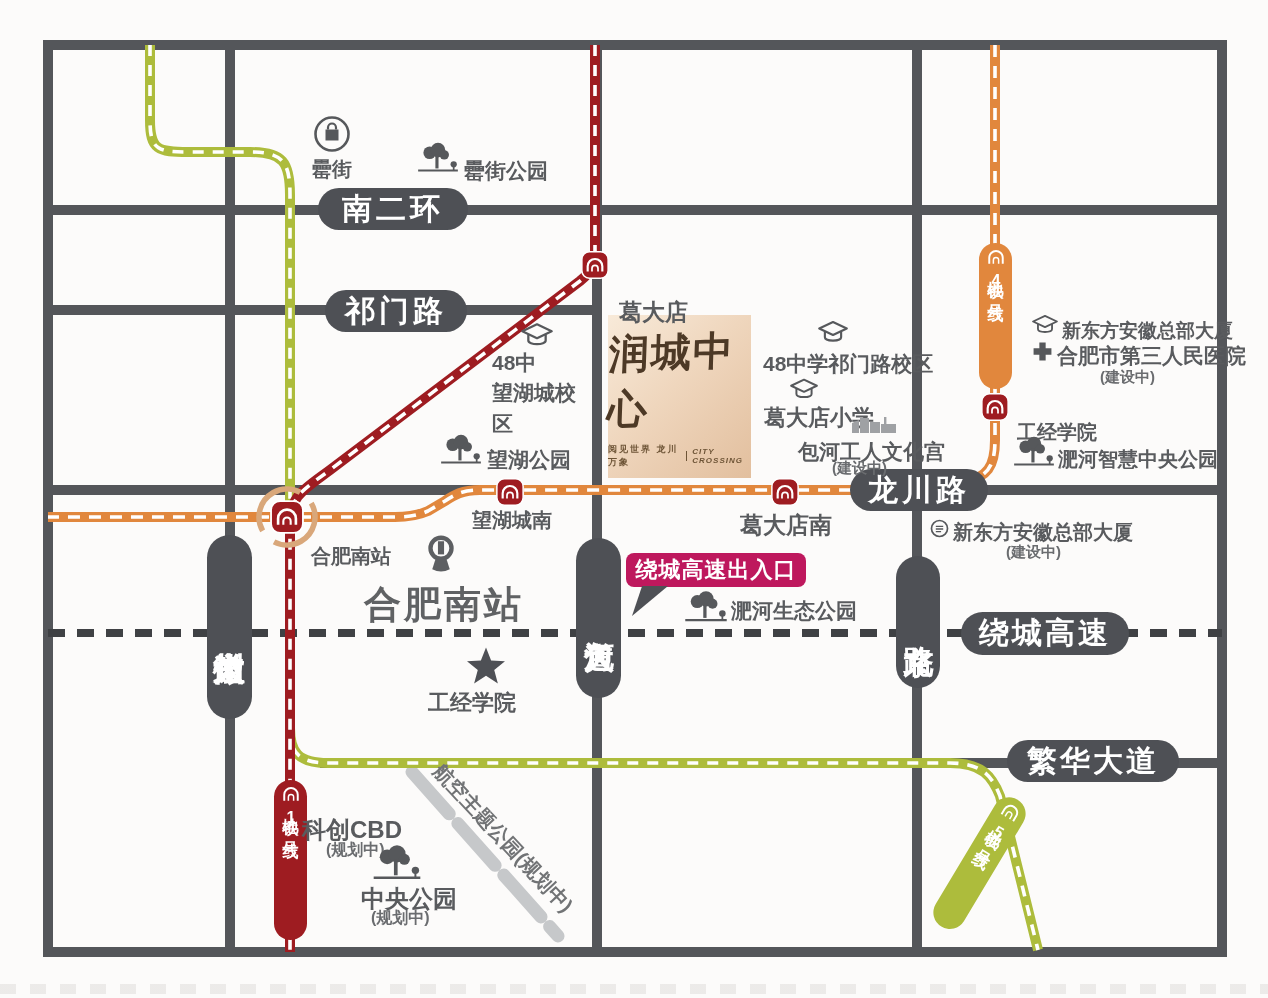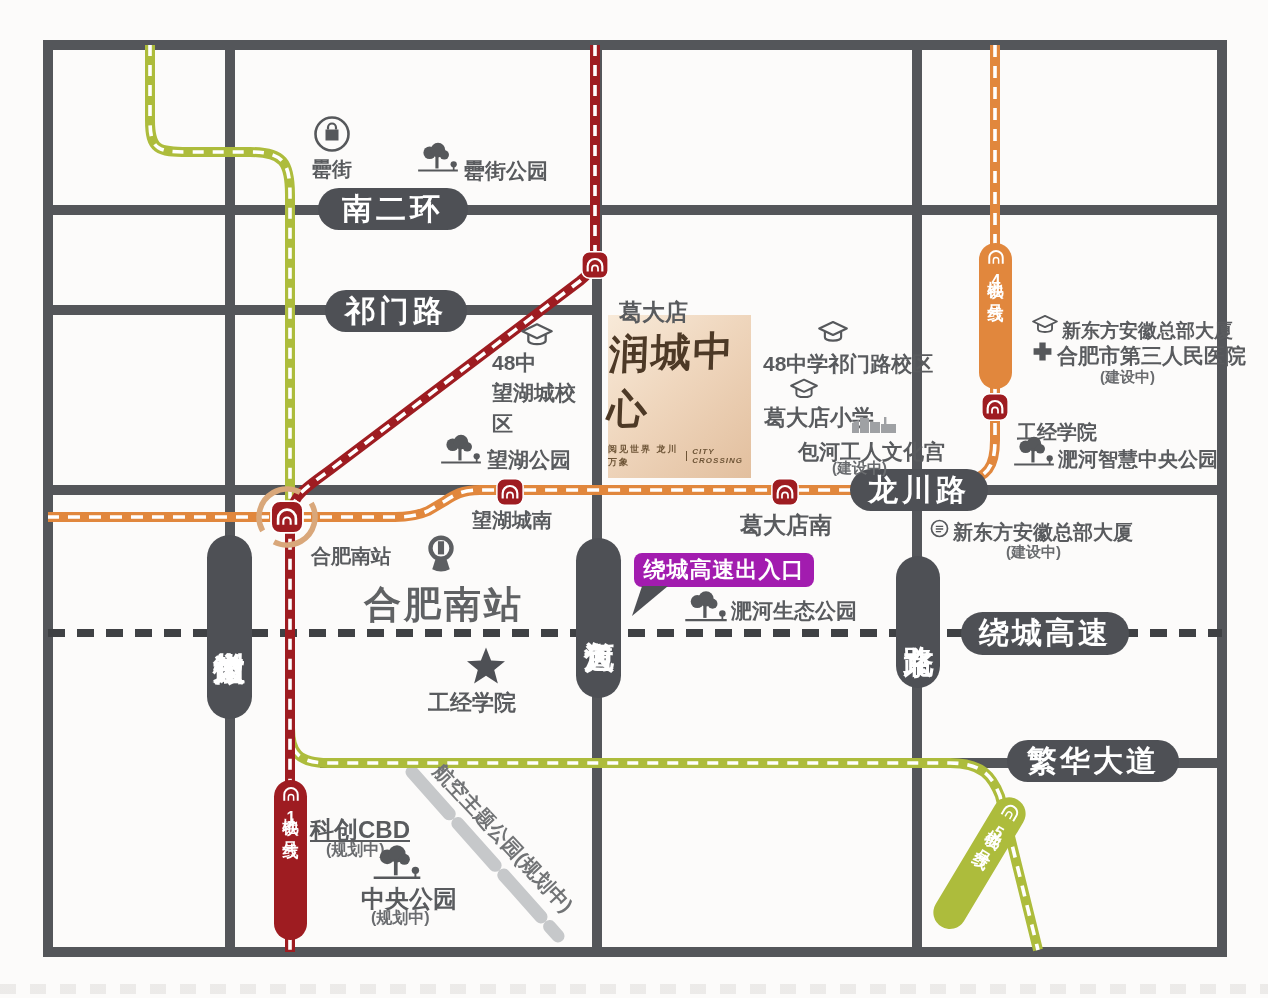--- a/index.html
+++ b/index.html
@@ -14,22 +14,22 @@
   .pill-v{writing-mode:vertical-rl;text-orientation:upright;letter-spacing:0;}
   
   .mpill{position:absolute;color:#fff;font-weight:700;border-radius:17px;
          display:flex;flex-direction:column;align-items:center;justify-content:flex-start;
          padding-top:6px;box-sizing:border-box;}
   .mpill .vtext{writing-mode:vertical-rl;text-orientation:upright;font-size:16px;line-height:1;
          letter-spacing:2px;margin-top:3px;}
   .lbl{position:absolute;color:#595b5e;font-weight:700;}
   .sub{position:absolute;color:#6a6c6f;font-weight:600;}
   .poi-icon{color:#56585b;}
-  .callout{position:absolute;background:#a21caf;color:#fff;font-weight:700;
-           display:flex;align-items:center;justify-content:center;border-radius:8px;margin-left:8px;}
+  .callout{position:absolute;background:#be185d;color:#fff;font-weight:700;
+           display:flex;align-items:center;justify-content:center;border-radius:8px;}
   .callout-tail{position:absolute;background:#4e5055;
                 clip-path:polygon(100% 0,28% 0,0 100%);}
   .logo-box{position:absolute;background:linear-gradient(135deg,#f8ead9 0%,#efd6bd 45%,#e2bf9e 100%);
             display:flex;flex-direction:column;align-items:center;justify-content:center;}
   .logo-title{font-family:"DejaVu Serif",serif;font-weight:900;color:#4d3926;
               font-size:40px;letter-spacing:2px;transform:rotate(-2deg) skewX(-4deg);}
   .logo-sub{display:flex;align-items:center;gap:6px;margin-top:8px;color:#6d5436;}
   .logo-sub .cn{font-size:9px;letter-spacing:2px;font-weight:700;}
   .logo-sub .bar{width:1px;height:10px;background:#6d5436;}
   .logo-sub .en{font-size:8px;font-weight:700;letter-spacing:1px;font-style:italic;}
@@ -265,21 +265,21 @@
     <circle cx="14" cy="10" r="6" fill="currentColor"></circle>
       <circle cx="22" cy="7.5" r="7" fill="currentColor"></circle>
     <circle cx="28" cy="12" r="4.5" fill="currentColor"></circle>
       <rect x="19.5" y="12" width="3" height="13" fill="currentColor"></rect>
     <circle cx="37" cy="21" r="3" fill="currentColor"></circle>
       <rect x="36.2" y="23" width="1.6" height="4" fill="currentColor"></rect>
     <path d="M3 27 h38" stroke="currentColor" stroke-width="2"></path>
   </svg>
   <div class="lbl" style="left:731px;top:597px;font-size:21px;">淝河生态公园</div>
 
-  <div class="lbl" style="left:310px;top:814px;font-size:24px;text-decoration:underline;">科创CBD</div>
+  <div class="lbl" style="left:302px;top:814px;font-size:24px;">科创CBD</div>
   <div class="sub" style="left:326px;top:840px;font-size:16px;">(规划中)</div>
 
   <svg class="abs poi-icon" style="left:370px;top:844px;" width="54" height="38" viewBox="0 0 44 30">
     <circle cx="14" cy="10" r="6" fill="currentColor"></circle>
       <circle cx="22" cy="7.5" r="7" fill="currentColor"></circle>
     <circle cx="28" cy="12" r="4.5" fill="currentColor"></circle>
       <rect x="19.5" y="12" width="3" height="13" fill="currentColor"></rect>
     <circle cx="37" cy="21" r="3" fill="currentColor"></circle>
       <rect x="36.2" y="23" width="1.6" height="4" fill="currentColor"></rect>
     <path d="M3 27 h38" stroke="currentColor" stroke-width="2"></path>

